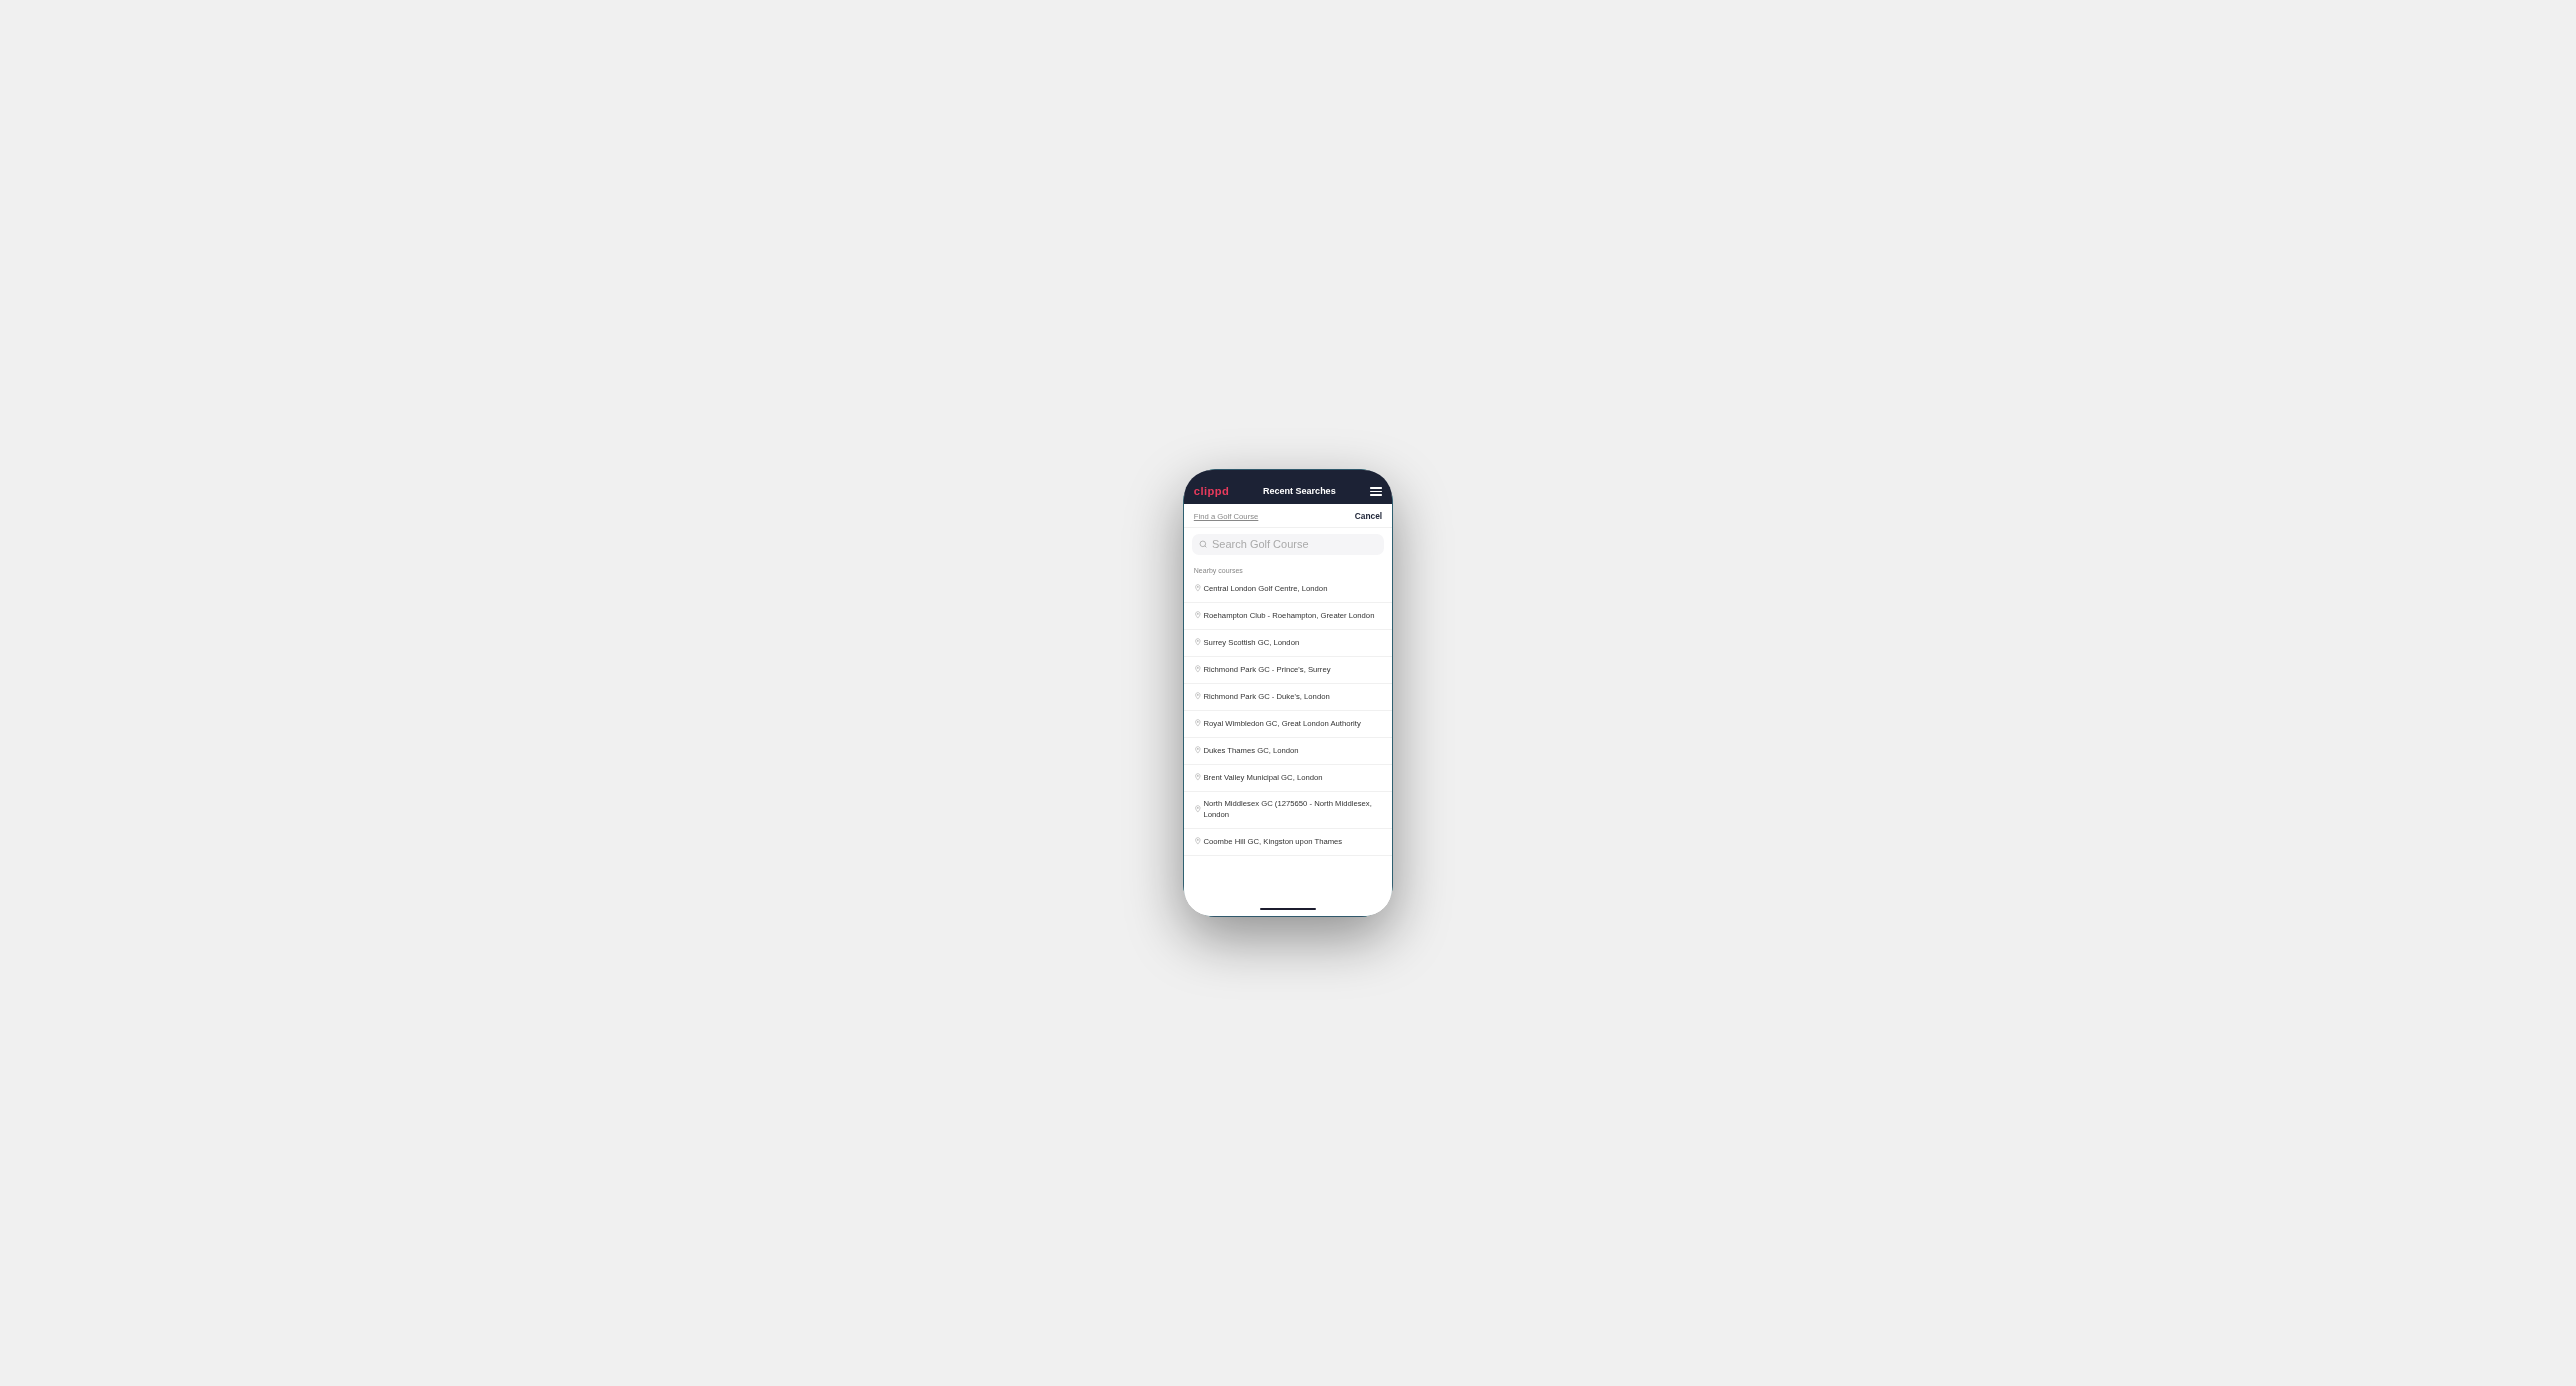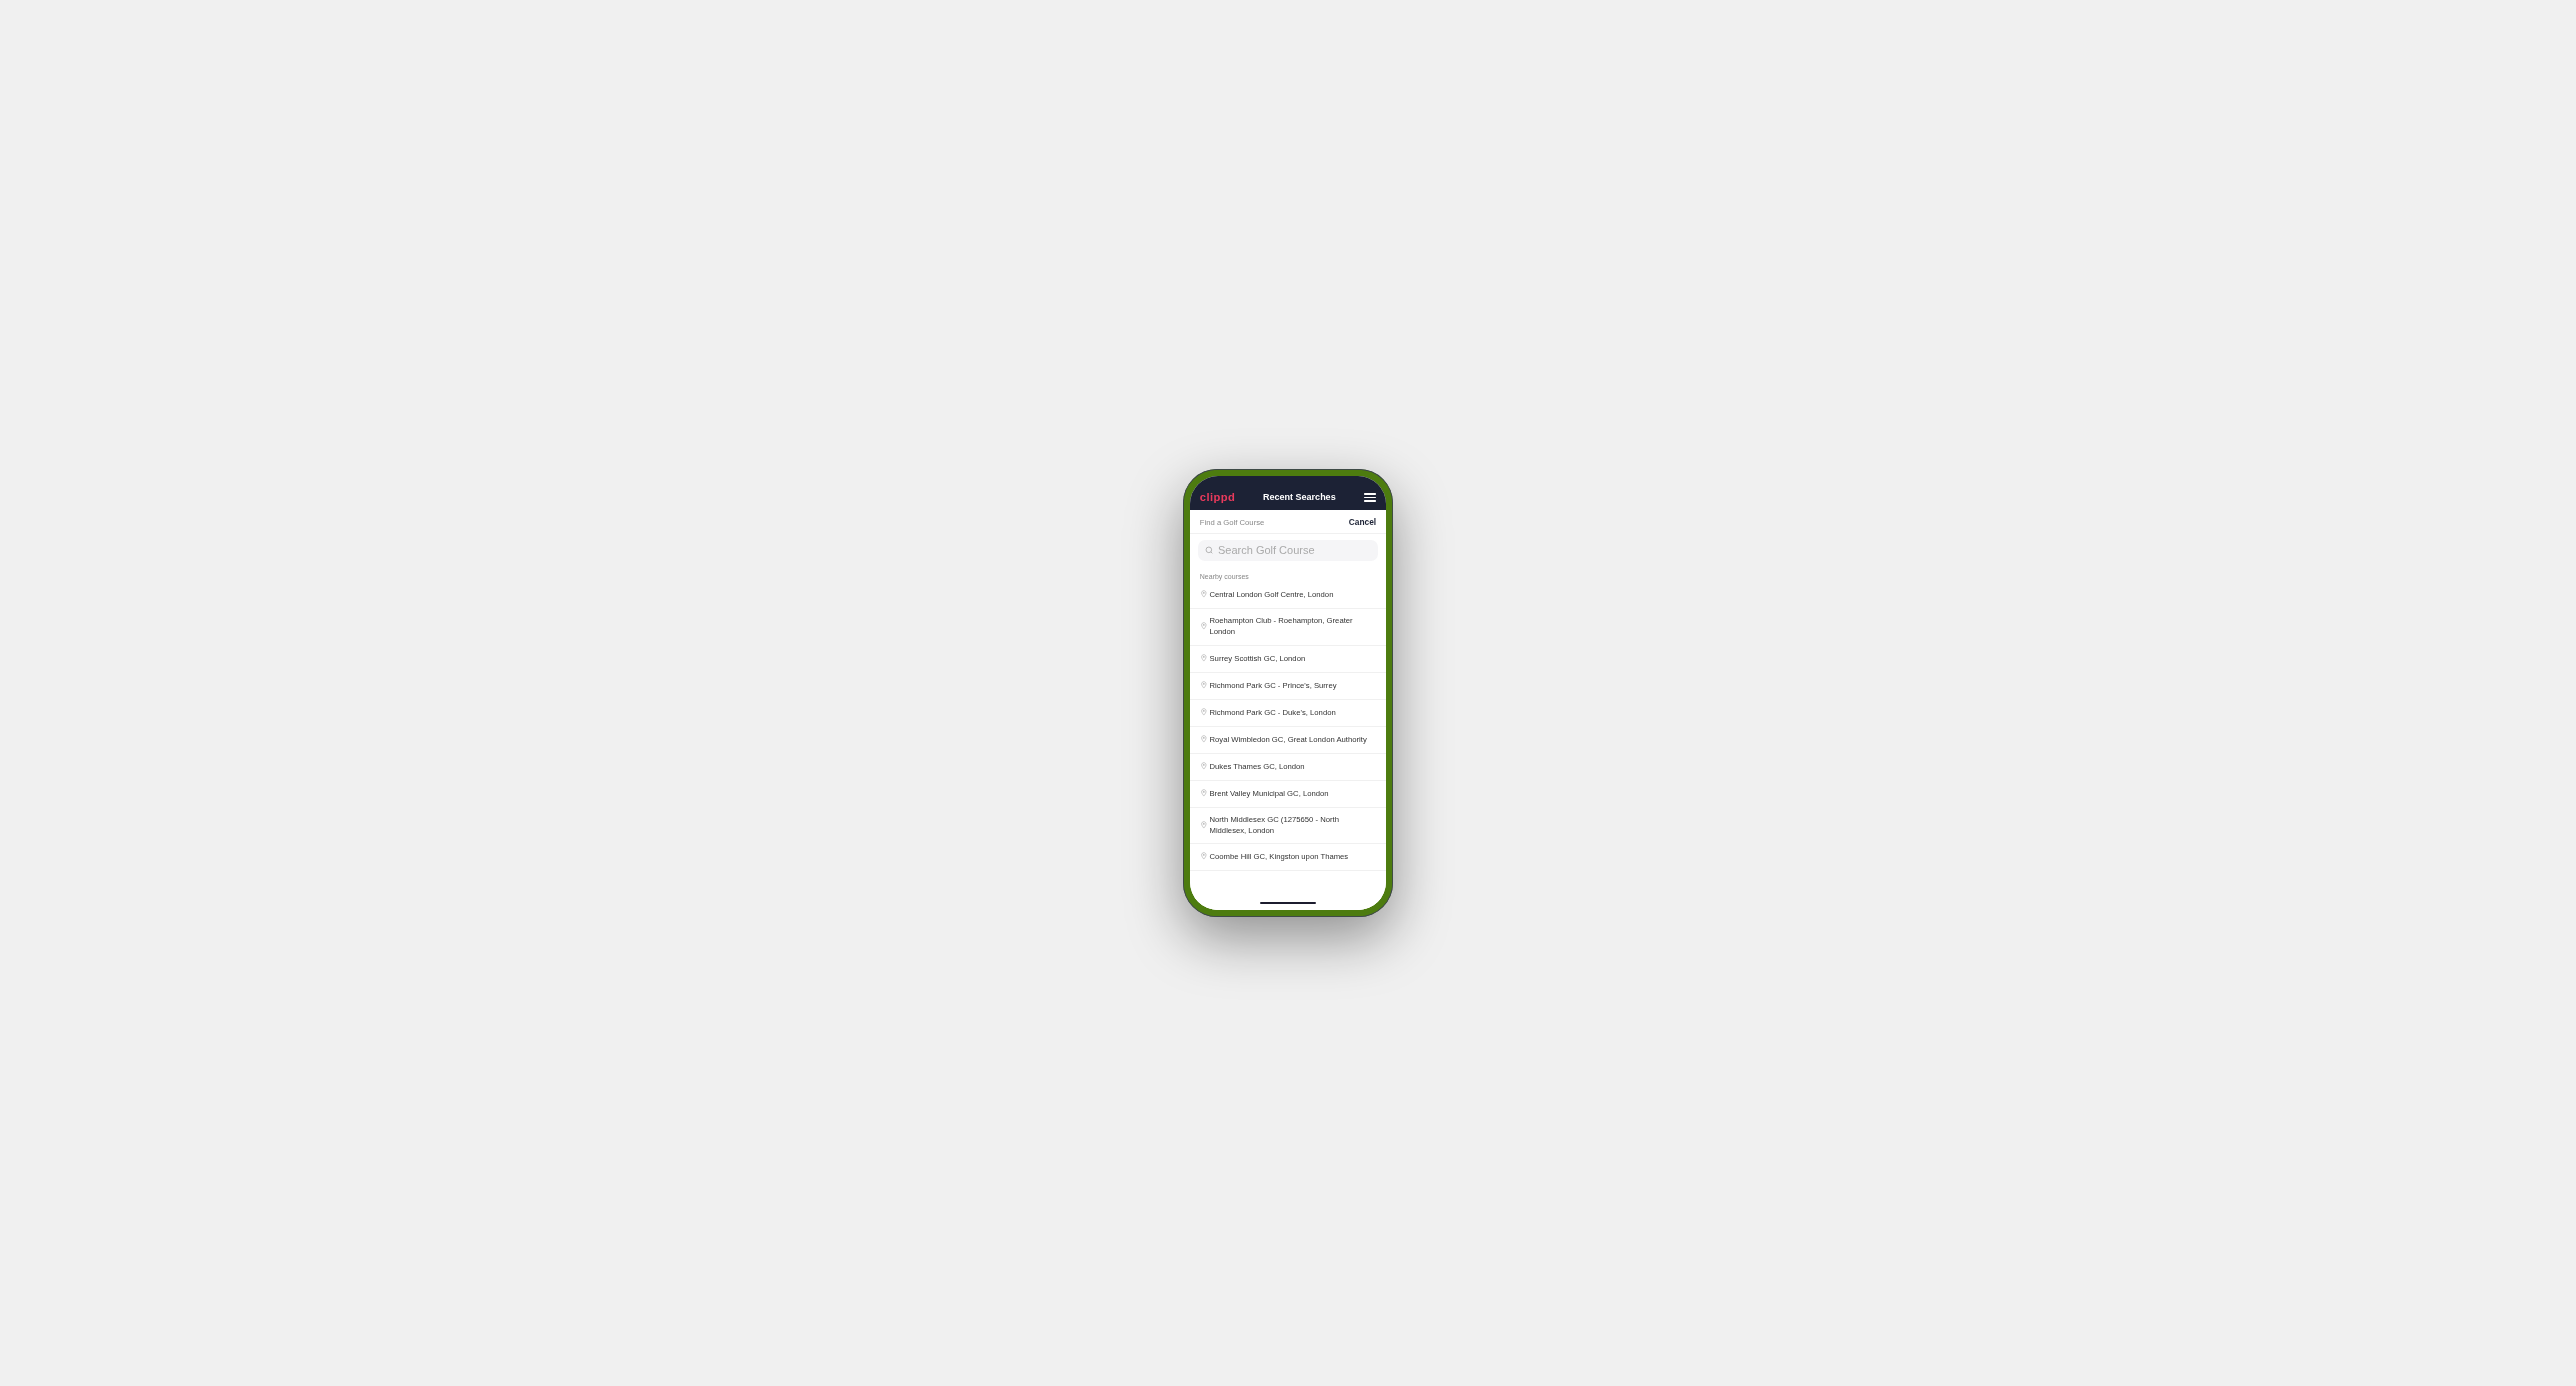--- a/index.html
+++ b/index.html
@@ -9,23 +9,23 @@
       display: flex;
       justify-content: center;
       align-items: center;
       min-height: 100vh;
       font-family: -apple-system, BlinkMacSystemFont, 'Segoe UI', sans-serif;
     }
 
     .phone-outer {
       width: 210px;
       height: 448px;
-      background: #4d7c0f;
+      background: #14b8a6;
       border-radius: 34px;
-      padding: 7px;
+      padding: 1px;
       box-shadow: 0 21px 56px rgba(0,0,0,0.4), inset 0 0 0 0.7px #3a3a5a;
       position: relative;
     }
 
     .phone-inner {
       width: 100%;
       height: 100%;
       background: #ffffff;
       border-radius: 28px;
       overflow: hidden;
@@ -94,20 +94,21 @@
       justify-content: space-between;
       padding: 7px 9.8px 5.6px 9.8px;
       background: #ffffff;
       border-bottom: 0.7px solid #f0f0f0;
       flex-shrink: 0;
     }
 
     .find-label {
       font-size: 7.7px;
       color: #888;
+      text-decoration: underline;
     }
 
     .cancel-button {
       font-size: 8.4px;
       color: #1c2235;
       font-weight: 700;
       cursor: pointer;
       background: none;
       border: none;
     }

